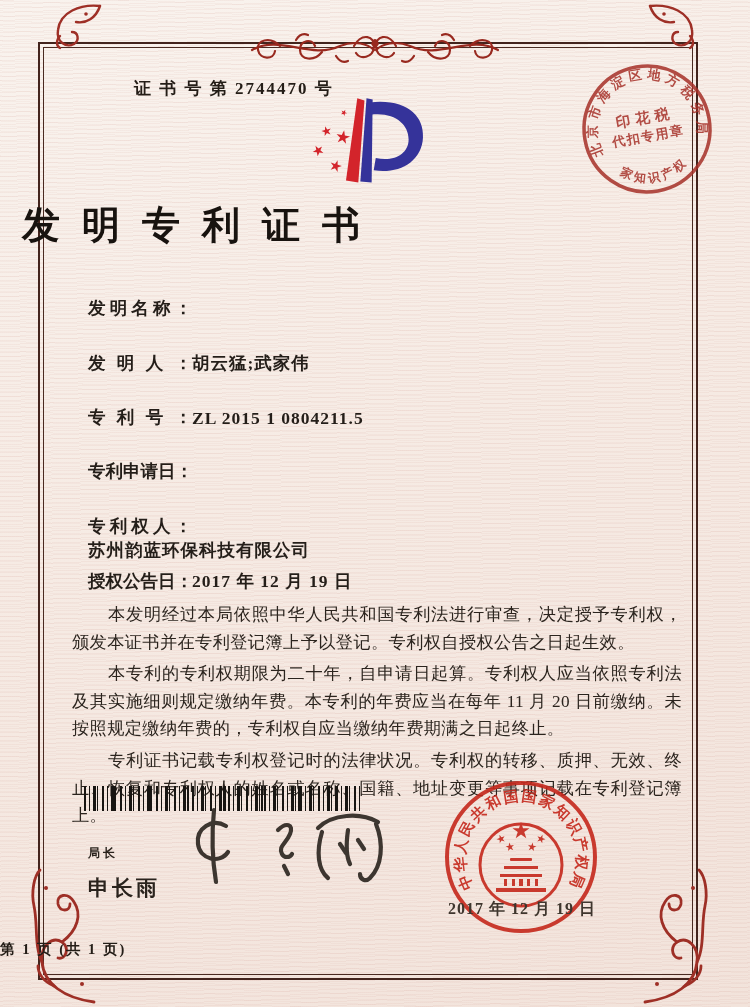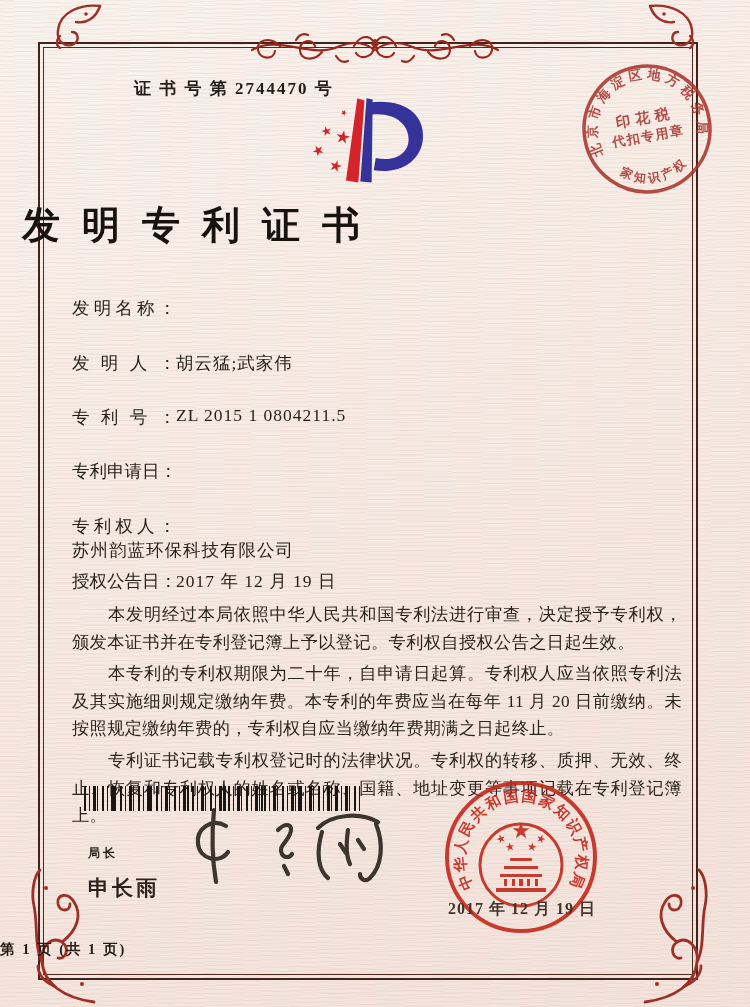--- a/index.html
+++ b/index.html
@@ -10,25 +10,25 @@
       repeating-linear-gradient(178deg, rgba(213,160,150,.12) 0 1px, rgba(255,255,255,0) 1px 4px),
       repeating-linear-gradient(2deg, rgba(213,160,150,.09) 0 1px, rgba(255,255,255,0) 1px 5px),
       linear-gradient(160deg,#f9f3ee 0%,#f6ebe4 45%,#f2e3db 100%);
   }
   .frame{position:absolute;left:38px;top:42px;width:656px;height:934px;border:2px solid #43241d;}
   .frame::after{content:"";position:absolute;inset:3px;border:1px solid #4a2a21;}
   .abs{position:absolute;}
   .cert-no{left:90px;top:77px;font-size:17px;font-weight:600;letter-spacing:2px;color:#241d17;margin-left:44px;}
   .title{left:0;right:0;top:200px;text-align:left;font-size:38px;font-weight:700;
          letter-spacing:22px;text-indent:22px;color:#18130f;}
-  .field-row{position:absolute;left:72px;font-size:17.5px;font-weight:400;color:#241e19;
+  .field-row{position:absolute;left:88px;font-size:17.5px;font-weight:700;color:#241e19;
              white-space:nowrap;display:flex;}
   .field-row:nth-of-type(1){top:296px;}
   .field-row:nth-of-type(2){top:351px;}
-  .field-row:nth-of-type(3){top:405px;}
+  .field-row:nth-of-type(3){top:405px;align-items:flex-end;}
   .field-row:nth-of-type(4){top:459px;}
   .field-row:nth-of-type(5){top:514px;flex-direction:column;}
   .field-row:nth-of-type(6){top:569px;}
   .field-label{display:inline-block;width:104px;text-align:justify;text-align-last:justify;}
   .field-value{letter-spacing:1px;}
   .paragraphs{left:68px;top:597px;width:618px;font-size:17.2px;line-height:27.6px;
               text-align:justify;color:#2b241e;font-weight:500;}
   .paragraphs p{margin:4px;text-indent:2.1em;letter-spacing:.4px;}
   .barcode{left:84px;top:786px;width:276px;height:25px;
     background-image:

